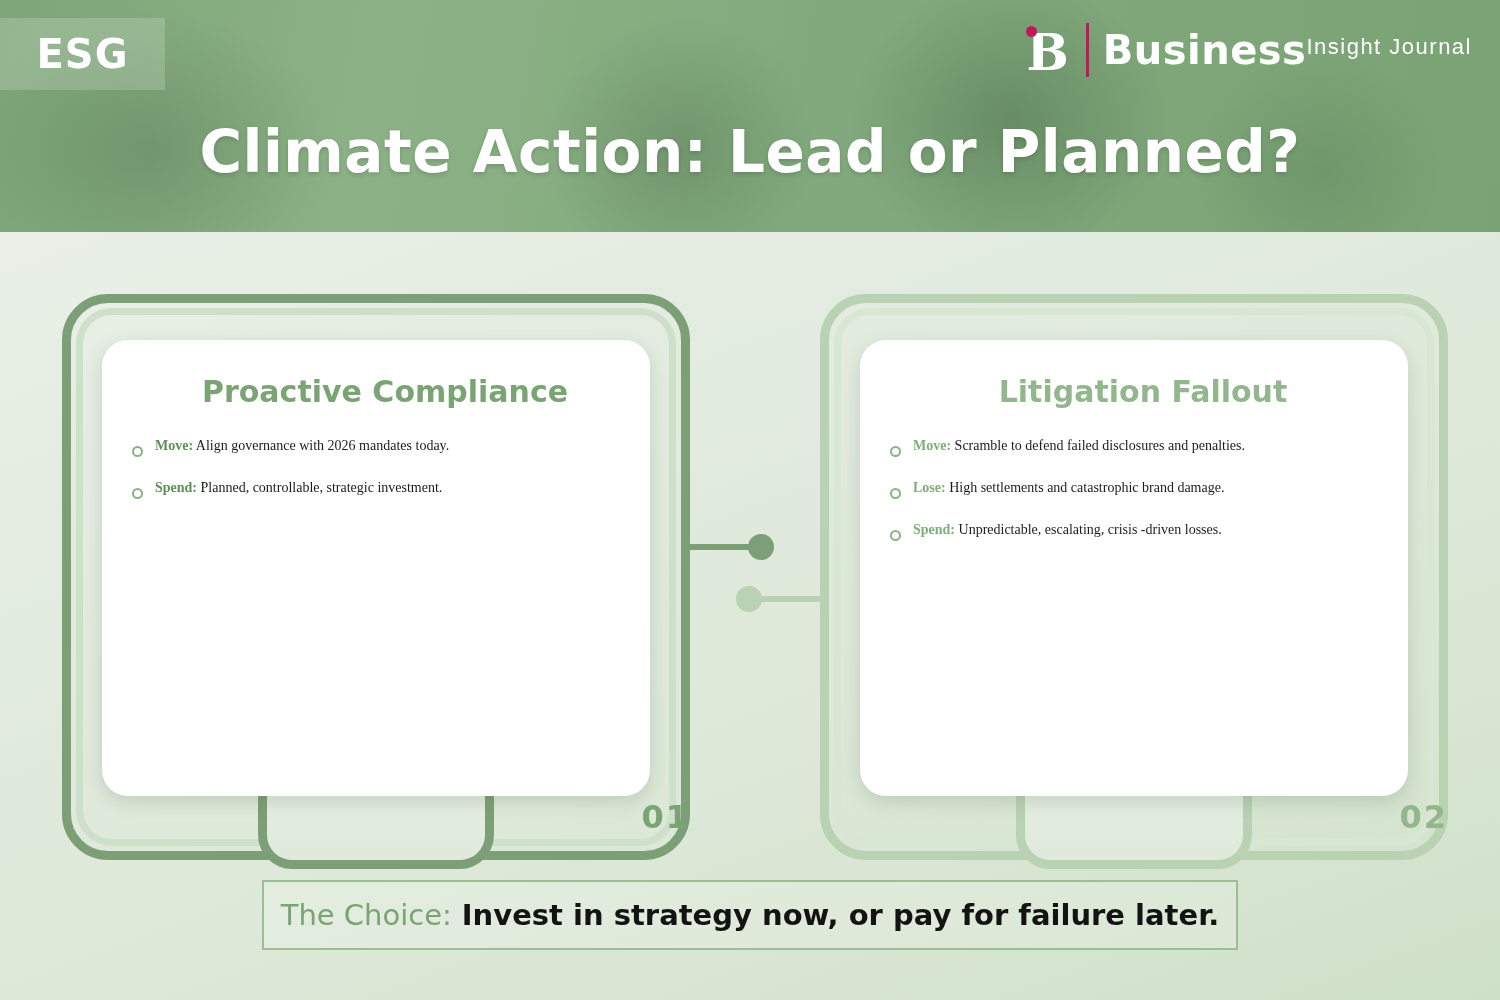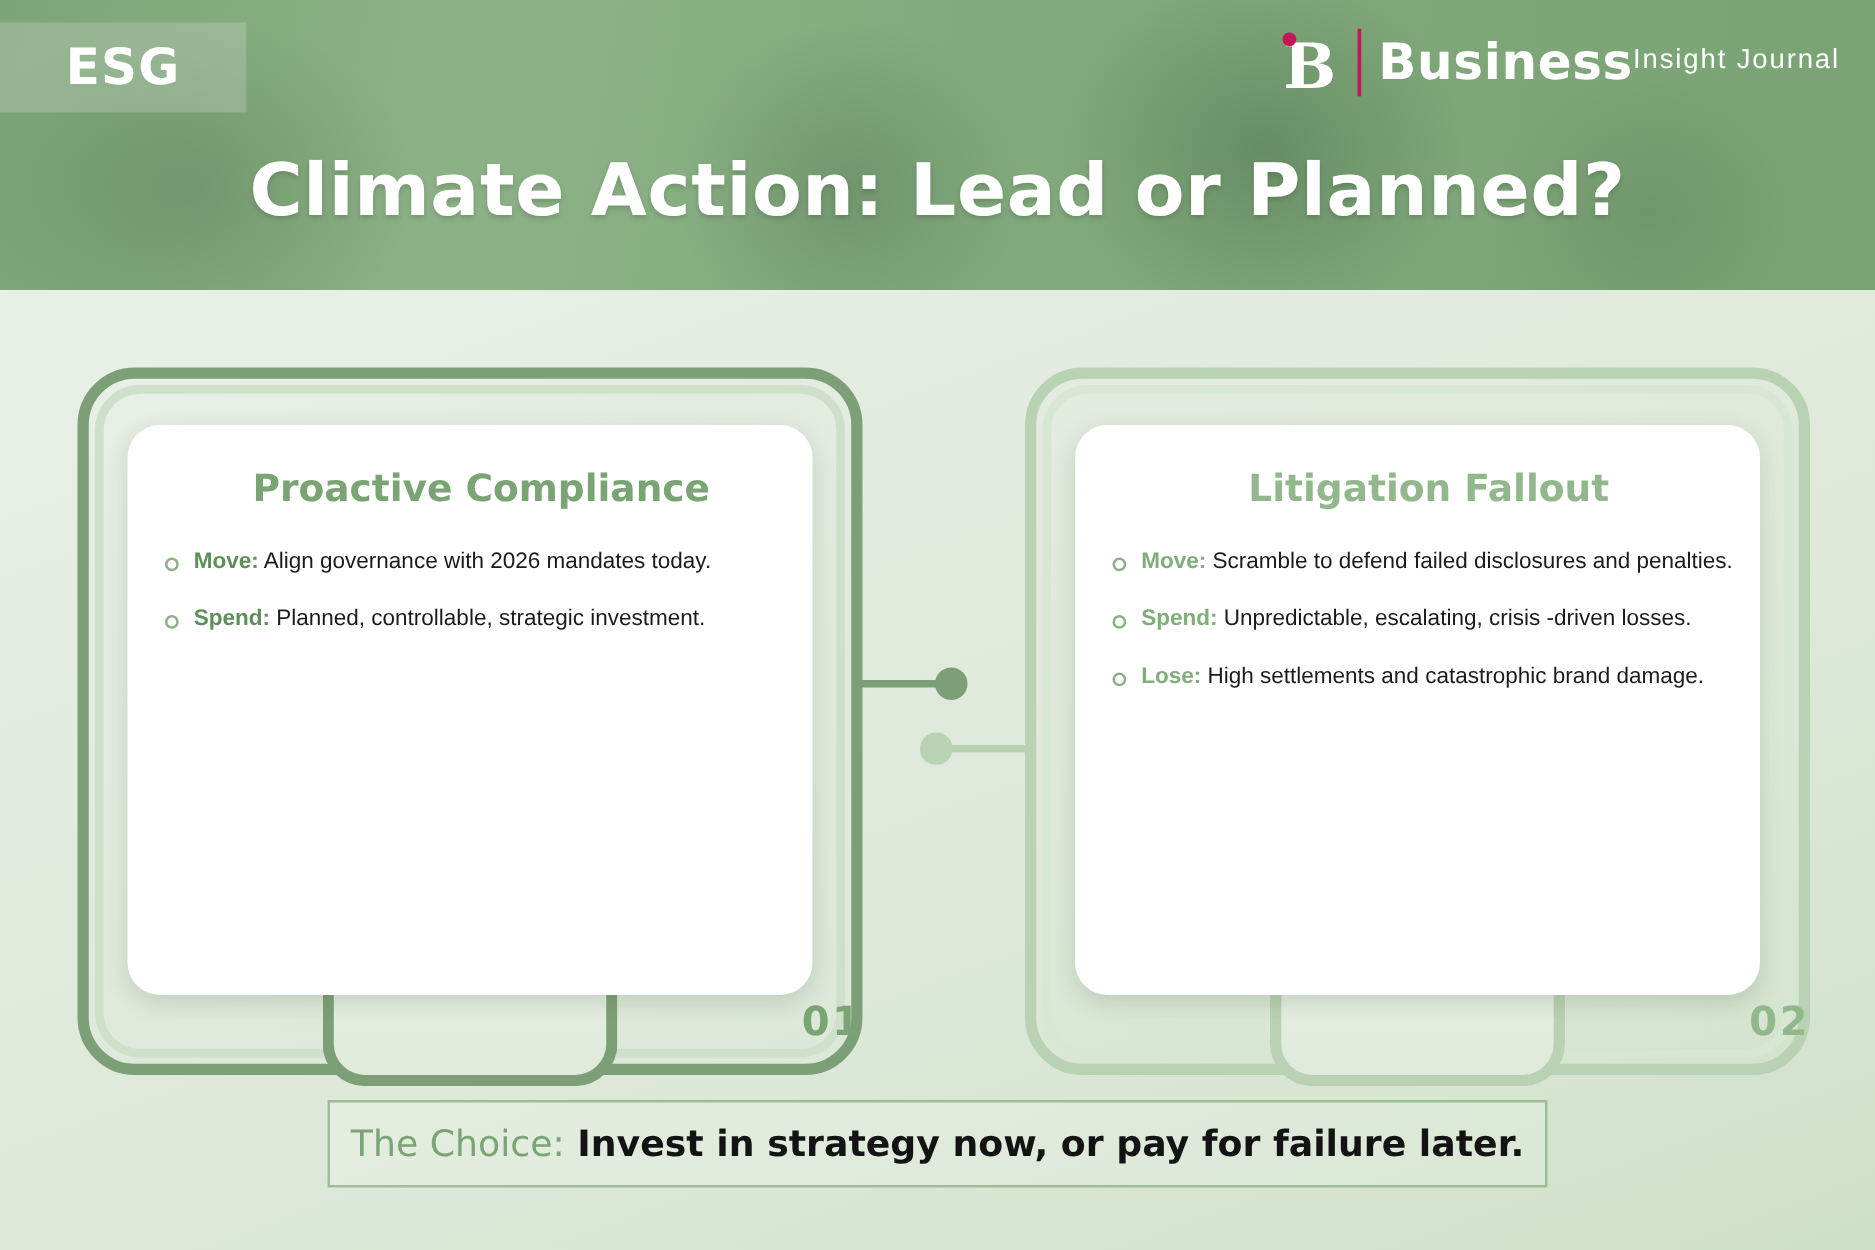--- a/index.html
+++ b/index.html
@@ -34,21 +34,21 @@
       radial-gradient(ellipse 260px 200px at 150px 150px, rgba(40,70,40,.20), rgba(40,70,40,0) 70%),
       radial-gradient(ellipse 200px 190px at 680px 150px, rgba(40,70,40,.22), rgba(40,70,40,0) 70%),
       radial-gradient(ellipse 230px 200px at 1010px 120px, rgba(30,60,35,.25), rgba(30,60,35,0) 70%),
       radial-gradient(ellipse 180px 170px at 1320px 170px, rgba(40,70,40,.15), rgba(40,70,40,0) 70%);
     pointer-events:none;
   }
 
   .esg-tag {
     position: absolute;
     top: 18px; left: 0;
-    width: 197px; height: 72px;
+    width: 165px; height: 72px;
     background: rgba(255,255,255,0.18);
     display: flex; align-items: center; justify-content: center;
     z-index: 3;
   }
   .esg-tag span {
     font-size: 40px;
     font-weight: bold;
     color: #ffffff;
     letter-spacing: 1px;
     font-family: "DejaVu Sans", sans-serif;
@@ -154,24 +154,24 @@
     margin-bottom: 22px;
   }
   .bullet-marker {
     flex: 0 0 auto;
     width: 11px; height: 11px;
     margin-top: 9px;
     border: 2px solid #8bb285;
     border-radius: 50%;
   }
   .bullet-text {
-    font-size: 18px;
+    font-size: 14px;
     line-height: 1.32;
     color: #1b1b1b;
-    font-family: Liberation Sans, sans-serif;
+    font-family: Liberation Serif, serif;
     text-align: right;
   }
   .bullet-text b {
     color: #5f8f59;
     font-weight: bold;
   }
   .card-wrap.right .bullet-text b { color: #7fae79; }
 
   .card-number {
     position: absolute;
@@ -301,25 +301,25 @@
     <div class="notch"></div>
     <div class="card">
       <div class="card-title">Litigation Fallout</div>
       <ul class="bullets">
         <li class="bullet">
           <span class="bullet-marker"></span>
           <span class="bullet-text"><b>Move:</b><span> Scramble to defend failed disclosures and penalties.</span></span>
         </li>
         <li class="bullet">
           <span class="bullet-marker"></span>
+          <span class="bullet-text"><b>Lose:</b><span> High settlements and catastrophic brand damage.</span></span>
+        </li>
+        <li class="bullet">
+          <span class="bullet-marker"></span>
           <span class="bullet-text"><b>Spend:</b><span> Unpredictable, escalating, crisis -driven losses.</span></span>
-        </li>
-        <li class="bullet">
-          <span class="bullet-marker"></span>
-          <span class="bullet-text"><b>Lose:</b><span> High settlements and catastrophic brand damage.</span></span>
         </li>
       </ul>
     </div>
     <div class="card-number">02</div>
   </div>
 
   <div class="footer">
     <span class="footer-label">The Choice:</span>
     <span class="footer-text">Invest in strategy now, or pay for failure later.</span>
   </div>

